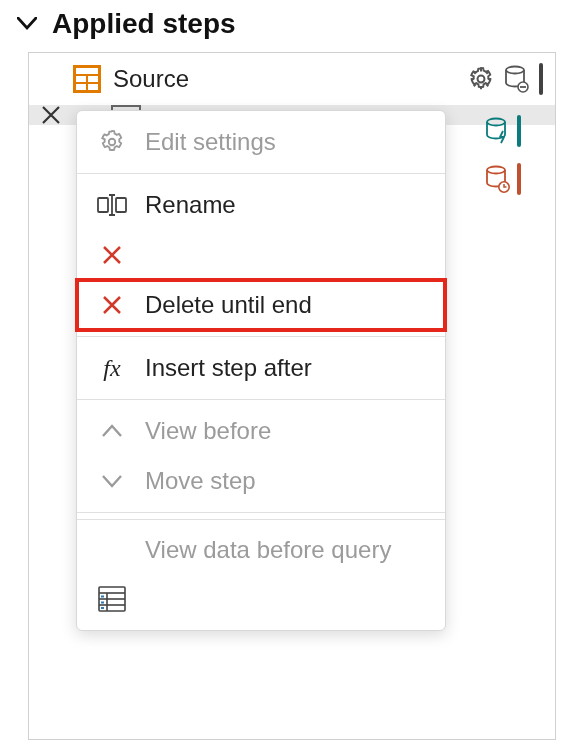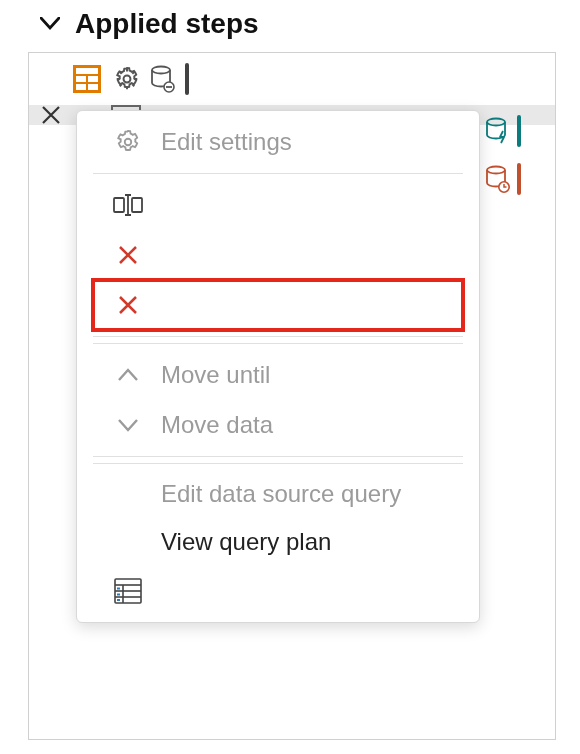--- a/index.html
+++ b/index.html
@@ -11,21 +11,21 @@
       font-family: "Segoe UI", -apple-system, sans-serif;
       width: 580px;
       height: 754px;
       background: #fff;
       overflow: hidden;
     }
     .panel-header {
       display: flex;
       align-items: center;
       gap: 10px;
-      padding: 8px 18px 12px 35px;
+      padding: 8px 18px 12px 12px;
       font-size: 28px;
       font-weight: 600;
       color: #111;
     }
     .panel-body {
       border: 1px solid #d0d0d0;
       margin: 0 24px 0 28px;
       height: 688px;
       position: relative;
     }
@@ -77,26 +77,26 @@
     }
     .right-indicator {
       width: 4px;
       height: 32px;
       border-radius: 2px;
     }
     .context-menu {
       position: absolute;
       left: 76px;
       top: 110px;
-      width: 404px;
+      width: 370px;
       background: #fff;
       border: 1px solid #d8d8d8;
       border-radius: 6px;
       box-shadow: 0 4px 16px rgba(0,0,0,0.15);
-      padding: 6px 16px;
+      padding: 6px 0;
     }
     .menu-item {
       display: flex;
       align-items: center;
       gap: 18px;
       padding: 10px 20px;
       font-size: 24px;
       color: #222;
     }
     .menu-item.disabled {
@@ -161,20 +161,21 @@
     <span class="step-icon">
       <svg width="28" height="28" viewBox="0 0 28 28">
         <rect x="0" y="0" width="28" height="28" fill="#e07b00"></rect>
         <rect x="3" y="3" width="22" height="6" fill="#fff"></rect>
         <rect x="3" y="11" width="10" height="6" fill="#fff"></rect>
         <rect x="15" y="11" width="10" height="6" fill="#fff"></rect>
         <rect x="3" y="19" width="10" height="6" fill="#fff"></rect>
         <rect x="15" y="19" width="10" height="6" fill="#fff"></rect>
       </svg>
     </span>
+    <span class="step-label">Source</span>
     <div class="step-actions">
       <span class="step-action-icon">
         <svg width="26" height="26" viewBox="0 0 24 24" fill="none" stroke="#555" stroke-width="1.8">
           <circle cx="12" cy="12" r="3.2"></circle>
           <path d="M12 2.5v2.5M12 19v2.5M21.5 12h-2.5M5 12H2.5M18.7 5.3l-1.8 1.8M7.1 16.9l-1.8 1.8M18.7 18.7l-1.8-1.8M7.1 7.1L5.3 5.3"></path>
           <path d="M12 1.8a10.2 10.2 0 0 1 2 .2l.4 2.3a7.7 7.7 0 0 1 1.9 1.1l2.2-.9a10.2 10.2 0 0 1 2 3.5l-1.8 1.5a7.7 7.7 0 0 1 0 2.2l1.8 1.5a10.2 10.2 0 0 1-2 3.5l-2.2-.9a7.7 7.7 0 0 1-1.9 1.1l-.4 2.3a10.2 10.2 0 0 1-4 0l-.4-2.3a7.7 7.7 0 0 1-1.9-1.1l-2.2.9a10.2 10.2 0 0 1-2-3.5l1.8-1.5a7.7 7.7 0 0 1 0-2.2L3 8.5a10.2 10.2 0 0 1 2-3.5l2.2.9A7.7 7.7 0 0 1 9.1 4.8l.4-2.3a10.2 10.2 0 0 1 2-.2z" stroke="#555" fill="none"></path>
         </svg>
       </span>
       <span class="step-action-icon">
         <svg width="26" height="28" viewBox="0 0 26 28">
@@ -239,75 +240,77 @@
 
   <div class="menu-item">
     <span class="menu-icon">
       <svg width="30" height="24" viewBox="0 0 30 24" fill="none" stroke="#444" stroke-width="1.8">
         <rect x="1" y="5" width="10" height="14" rx="1"></rect>
         <rect x="19" y="5" width="10" height="14" rx="1"></rect>
         <line x1="15" y1="2" x2="15" y2="22"></line>
         <path d="M12 2 h6 M12 22 h6"></path>
       </svg>
     </span>
+    <span>Rename</span>
   </div>
 
   <div class="menu-item">
     <span class="menu-icon">
       <svg width="24" height="24" viewBox="0 0 24 24">
           <path d="M4 4 L20 20 M20 4 L4 20" stroke="#d13a2a" stroke-width="2.5"></path>
         </svg>
     </span>
   </div>
 
   <div class="menu-item highlighted">
     <span class="menu-icon">
       <svg width="24" height="24" viewBox="0 0 24 24">
           <path d="M4 4 L20 20 M20 4 L4 20" stroke="#d13a2a" stroke-width="2.5"></path>
         </svg>
     </span>
-  </div>
-
-  <div class="menu-divider"></div>
-
+    <span>Delete until end</span>
+  </div>
+
+  <div class="menu-divider"></div>
+
+  <div class="menu-item">
+    <span class="menu-icon" style="font-style:italic;font-family:serif;font-size:24px;color:#222;">fx</span>
+    <span>Insert step after</span>
+  </div>
 
   <div class="menu-divider"></div>
 
   <div class="menu-item disabled">
     <span class="menu-icon">
       <svg width="22" height="14" viewBox="0 0 22 14">
           <path d="M2 12 L11 2 L20 12" stroke="#9b9b9b" stroke-width="2.4" fill="none"></path>
         </svg>
     </span>
-    <span>Move until</span>
+    <span>View before</span>
   </div>
 
   <div class="menu-item disabled">
     <span class="menu-icon">
       <svg width="22" height="14" viewBox="0 0 22 14">
           <path d="M2 2 L11 12 L20 2" stroke="#9b9b9b" stroke-width="2.4" fill="none"></path>
         </svg>
     </span>
-    <span>Move data</span>
+    <span>Move step</span>
   </div>
 
   <div class="menu-divider"></div>
 
 
   <div class="menu-divider"></div>
 
   <div class="menu-item disabled">
     <span class="menu-spacer-icon"></span>
-    <span>Edit data source query</span>
-  </div>
-
-  <div class="menu-item">
-    <span class="menu-spacer-icon"></span>
-    <span>View query plan</span>
-  </div>
+    <span>View data before query</span>
+  </div>
+
 
   <div class="menu-item">
     <span class="menu-icon">
       <svg width="28" height="26" viewBox="0 0 28 26" fill="none" stroke="#444" stroke-width="1.6">
         <rect x="1" y="1" width="26" height="24" rx="1"></rect>
         <line x1="1" y1="7" x2="27" y2="7"></line>
         <line x1="9" y1="7" x2="9" y2="25"></line>
         <line x1="1" y1="13" x2="27" y2="13"></line>
         <line x1="1" y1="19" x2="27" y2="19"></line>
         <rect x="3" y="9.5" width="3" height="2" fill="#2a7ab8" stroke="none"></rect>

